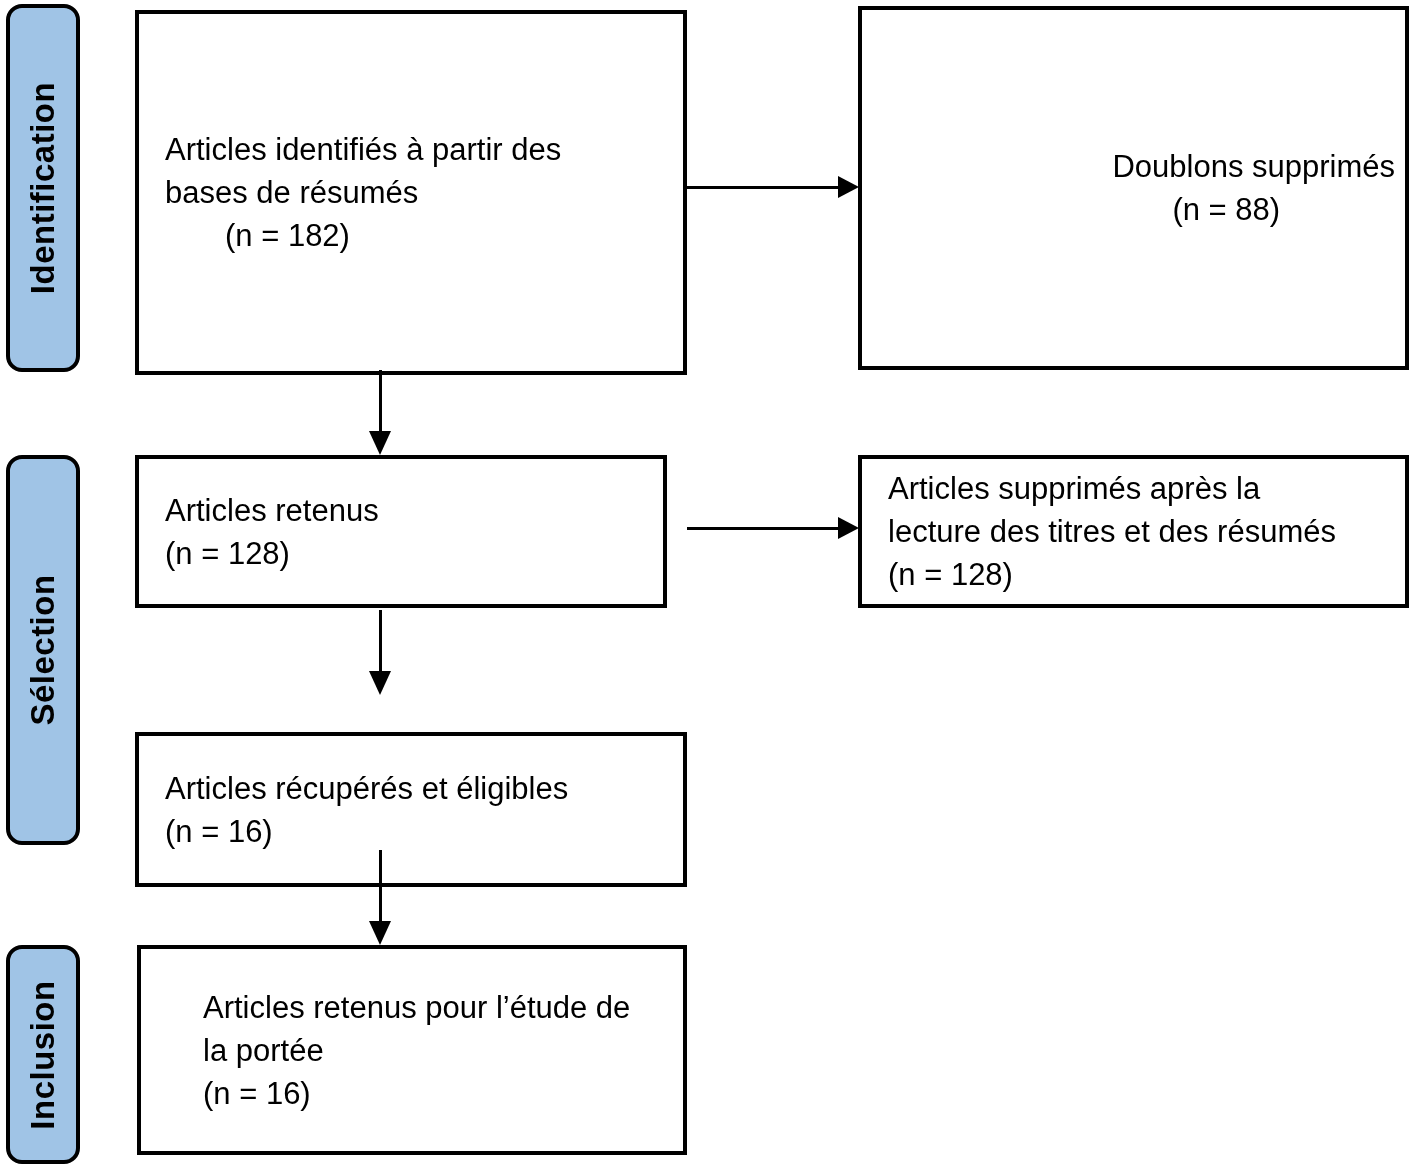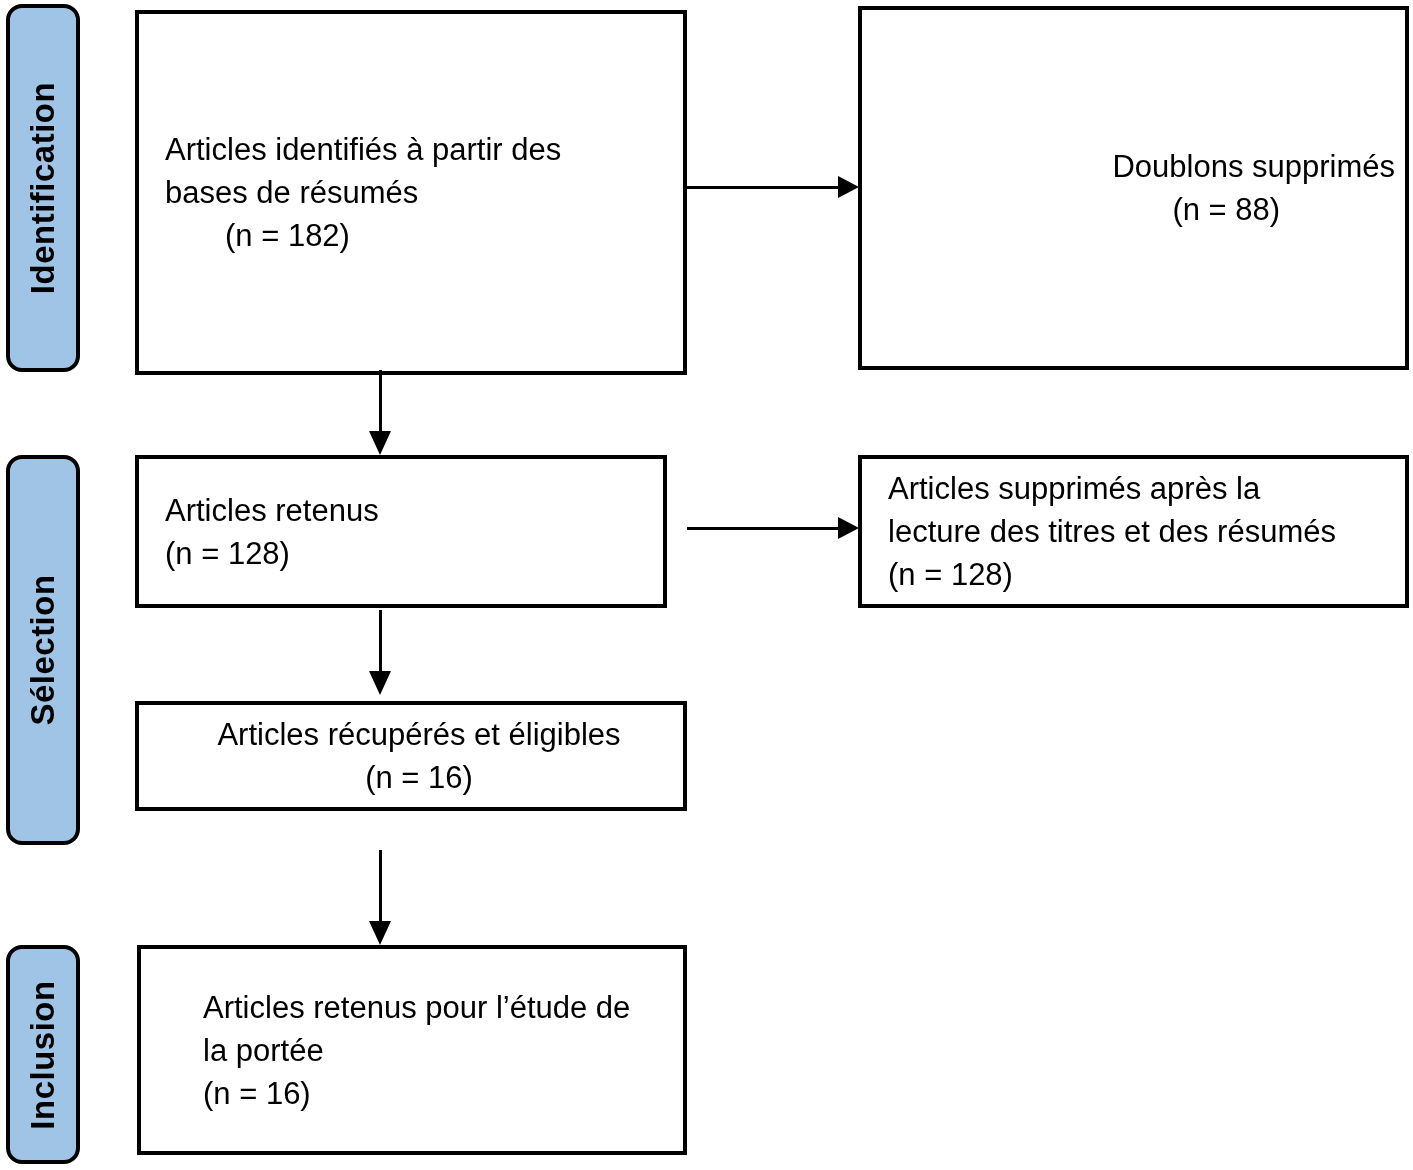--- a/index.html
+++ b/index.html
@@ -115,21 +115,21 @@
   </div>
 
   <div class="box" style="left:858px; top:455px; width:551px; height:153px;">
     <div class="box-text">
       <div class="line">Articles supprimés après la</div>
       <div class="line">lecture des titres et des résumés</div>
       <div class="line">(n = 128)</div>
     </div>
   </div>
 
-  <div class="box" style="left:135px; top:701px; width:552px; height:110px;text-align:center;">
+  <div class="box" style="left:135px; top:732px; width:552px; height:155px;">
     <div class="box-text">
       <div class="line">Articles récupérés et éligibles</div>
       <div class="line">(n = 16)</div>
     </div>
   </div>
 
   <div class="box" style="left:137px; top:945px; width:550px; height:210px;padding-left:36px;">
     <div class="box-text">
       <div class="line">Articles retenus pour l’étude de</div>
       <div class="line">la portée</div>

